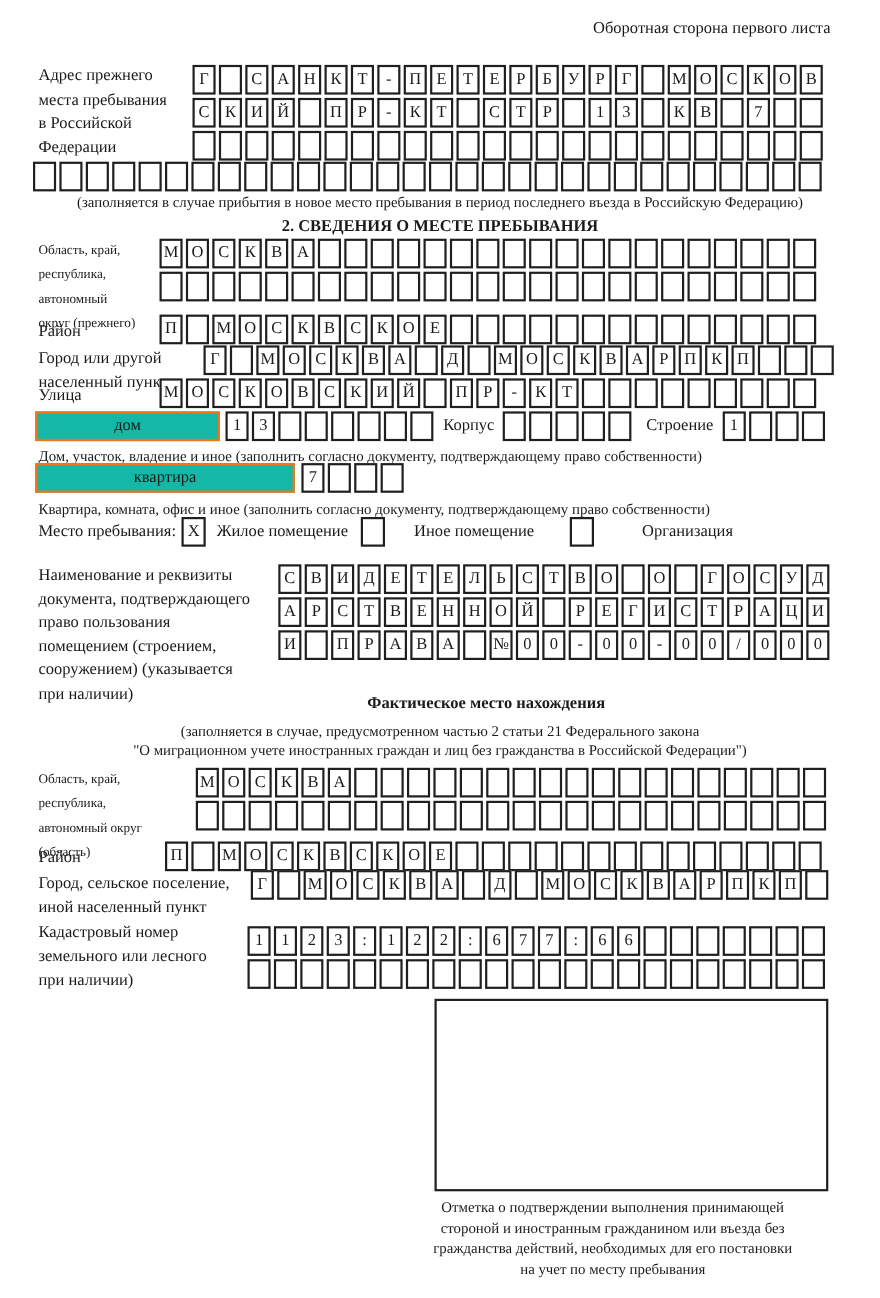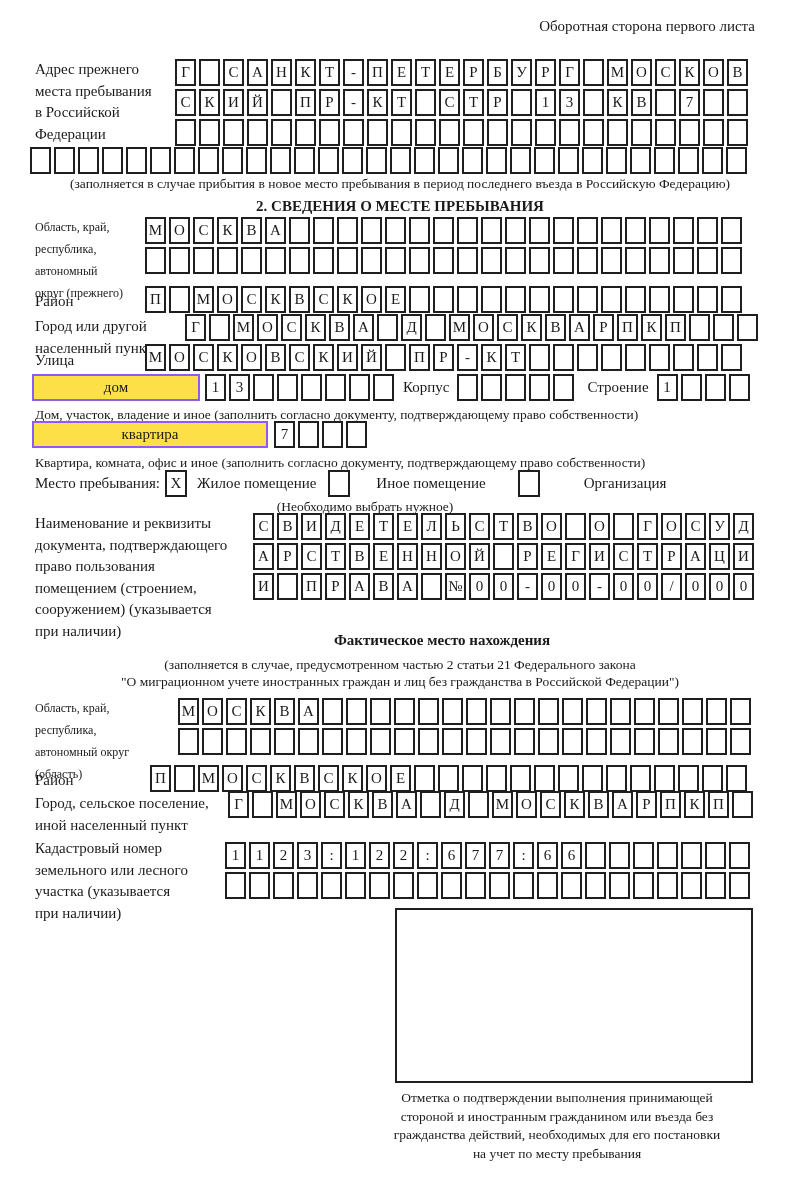--- a/index.html
+++ b/index.html
@@ -3,22 +3,22 @@
 <meta charset="utf-8">
 <style>
   html,body{margin:0;padding:0;background:#fff;}
   .page{position:relative;width:800px;height:1180px;background:#fff;overflow:hidden;
         font-family:"Liberation Serif","DejaVu Serif",serif;color:#1a1a1a;}
   .abs{position:absolute;}
   .row{display:flex;align-items:flex-start;}
   .cell{flex:none;width:21px;height:27px;margin-right:3px;border:2px solid #1f1f1f;
         box-sizing:border-box;display:flex;align-items:center;justify-content:center;
         font-size:15px;background:#fff;}
-  .widebox{flex:none;height:27px;border:2px solid #8b5cf6;box-sizing:border-box;
-        display:flex;align-items:center;justify-content:center;font-size:15px;background:#fde047;}
+  .widebox{flex:none;height:27px;border:2px solid #f97316;box-sizing:border-box;
+        display:flex;align-items:center;justify-content:center;font-size:15px;background:#14b8a6;}
   .chk{flex:none;width:22px;height:27px;border:2px solid #1f1f1f;box-sizing:border-box;
         display:flex;align-items:center;justify-content:center;font-size:15px;background:#fff;}
   .lbl{font-size:15px;line-height:21.5px;}
   .lbl22{font-size:12px;line-height:22px;}
   .note{font-size:13.5px;line-height:17px;}
   .center{width:800px;text-align:center;}
   .bold{font-weight:bold;}
   .inlbl{font-size:15px;line-height:27px;white-space:nowrap;}
   .bigbox{border:2px solid #1f1f1f;box-sizing:border-box;background:#fff;}
 </style>
@@ -342,21 +342,20 @@
 
   <div class="abs row" style="left:35px;top:470px;align-items:center;">
     <div class="inlbl">Место пребывания:</div>
     <div class="chk" style="margin-left:5px;">X</div>
     <div class="inlbl" style="margin-left:10px;">Жилое помещение</div>
     <div class="chk" style="margin-left:12px;"></div>
     <div class="inlbl" style="margin-left:26px;">Иное помещение</div>
     <div class="chk" style="margin-left:32px;"></div>
     <div class="inlbl" style="margin-left:44px;">Организация</div>
   </div>
-  <div class="abs note" style="left:235px;top:498px;width:260px;text-align:center;">(Необходимо выбрать нужное)</div>
 
   <div class="abs lbl" style="left:35px;top:513px;width:218px;">
       <div>Наименование и реквизиты</div>
       <div>документа, подтверждающего</div>
       <div>право пользования</div>
       <div>помещением (строением,</div>
       <div>сооружением) (указывается</div>
       <div>при наличии)</div>
     </div>
   <div class="abs row" style="left:253px;top:513px;">
@@ -546,21 +545,20 @@
       <div class="cell">Р</div>
       <div class="cell">П</div>
       <div class="cell">К</div>
       <div class="cell">П</div>
       <div class="cell"></div>
     </div>
 
   <div class="abs lbl" style="left:35px;top:838px;width:190px;">
       <div>Кадастровый номер</div>
       <div>земельного или лесного</div>
-      <div>участка (указывается</div>
       <div>при наличии)</div>
     </div>
   <div class="abs row" style="left:225px;top:842px;">
       <div class="cell">1</div>
       <div class="cell">1</div>
       <div class="cell">2</div>
       <div class="cell">3</div>
       <div class="cell">:</div>
       <div class="cell">1</div>
       <div class="cell">2</div>

